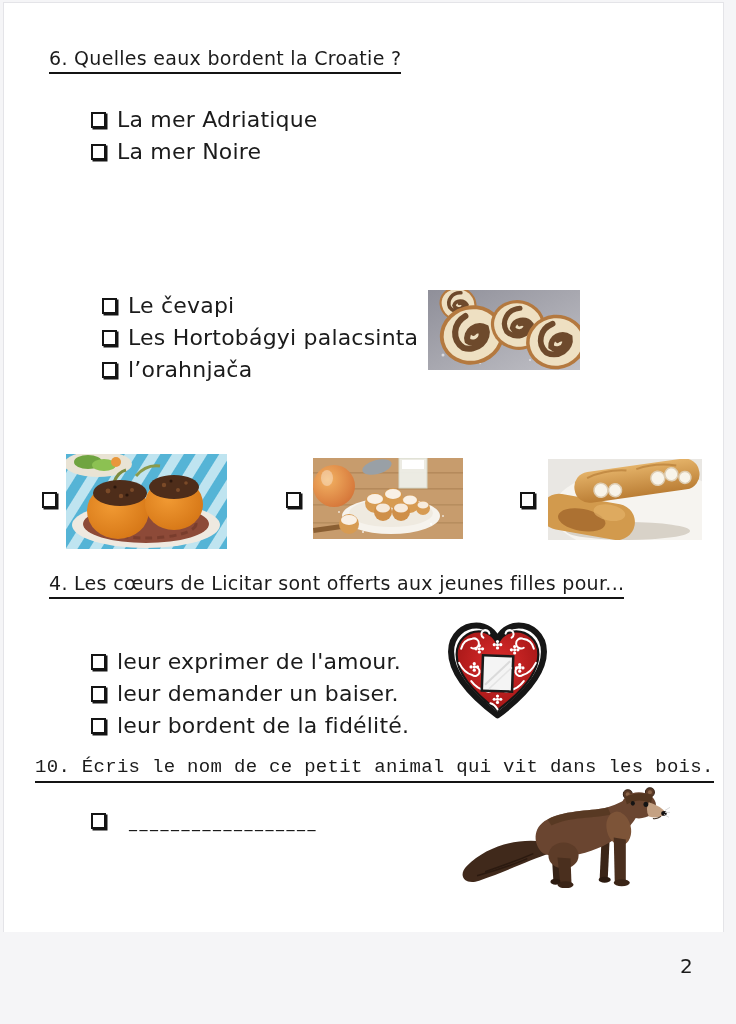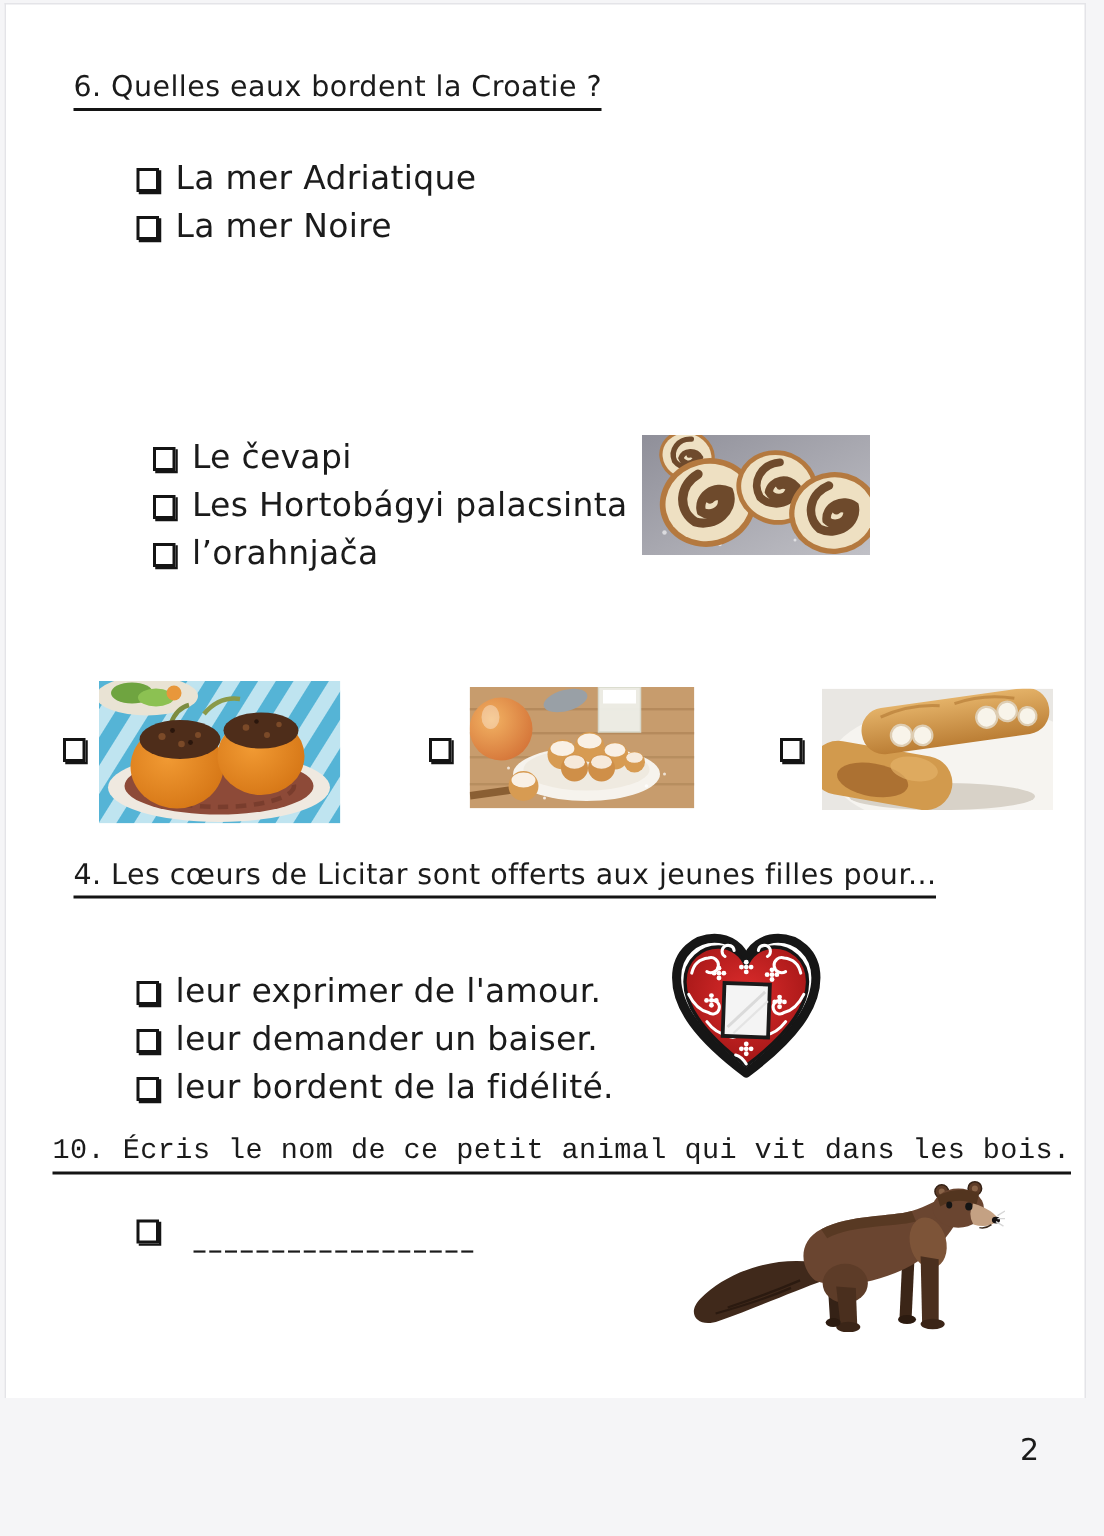--- a/index.html
+++ b/index.html
@@ -34,21 +34,21 @@
     width:11px;height:12px;
     border:2px solid #141414;
     box-shadow:1.5px 1.5px 0 #141414;
     background:#ffffff;
     margin-right:11px;
   }
   .opt-label{font-size:22px;letter-spacing:0.2px;white-space:nowrap;}
   .photo{position:absolute;overflow:hidden;}
   .photo svg{display:block;}
   .img-cb{position:absolute;}
-  .blank-row{position:absolute;display:flex;align-items:flex-end;}
+  .blank-row{position:absolute;display:flex;font-family:Liberation Serif, serif;}
   .blank{
     font-size:16px;font-weight:bold;letter-spacing:2.5px;
     white-space:nowrap;position:relative;top:2px;margin-left:12px;
   }
   .pagenum{position:absolute;font-size:20px;}
 </style>
 </head>
 <body>
 
 <div class="page">

